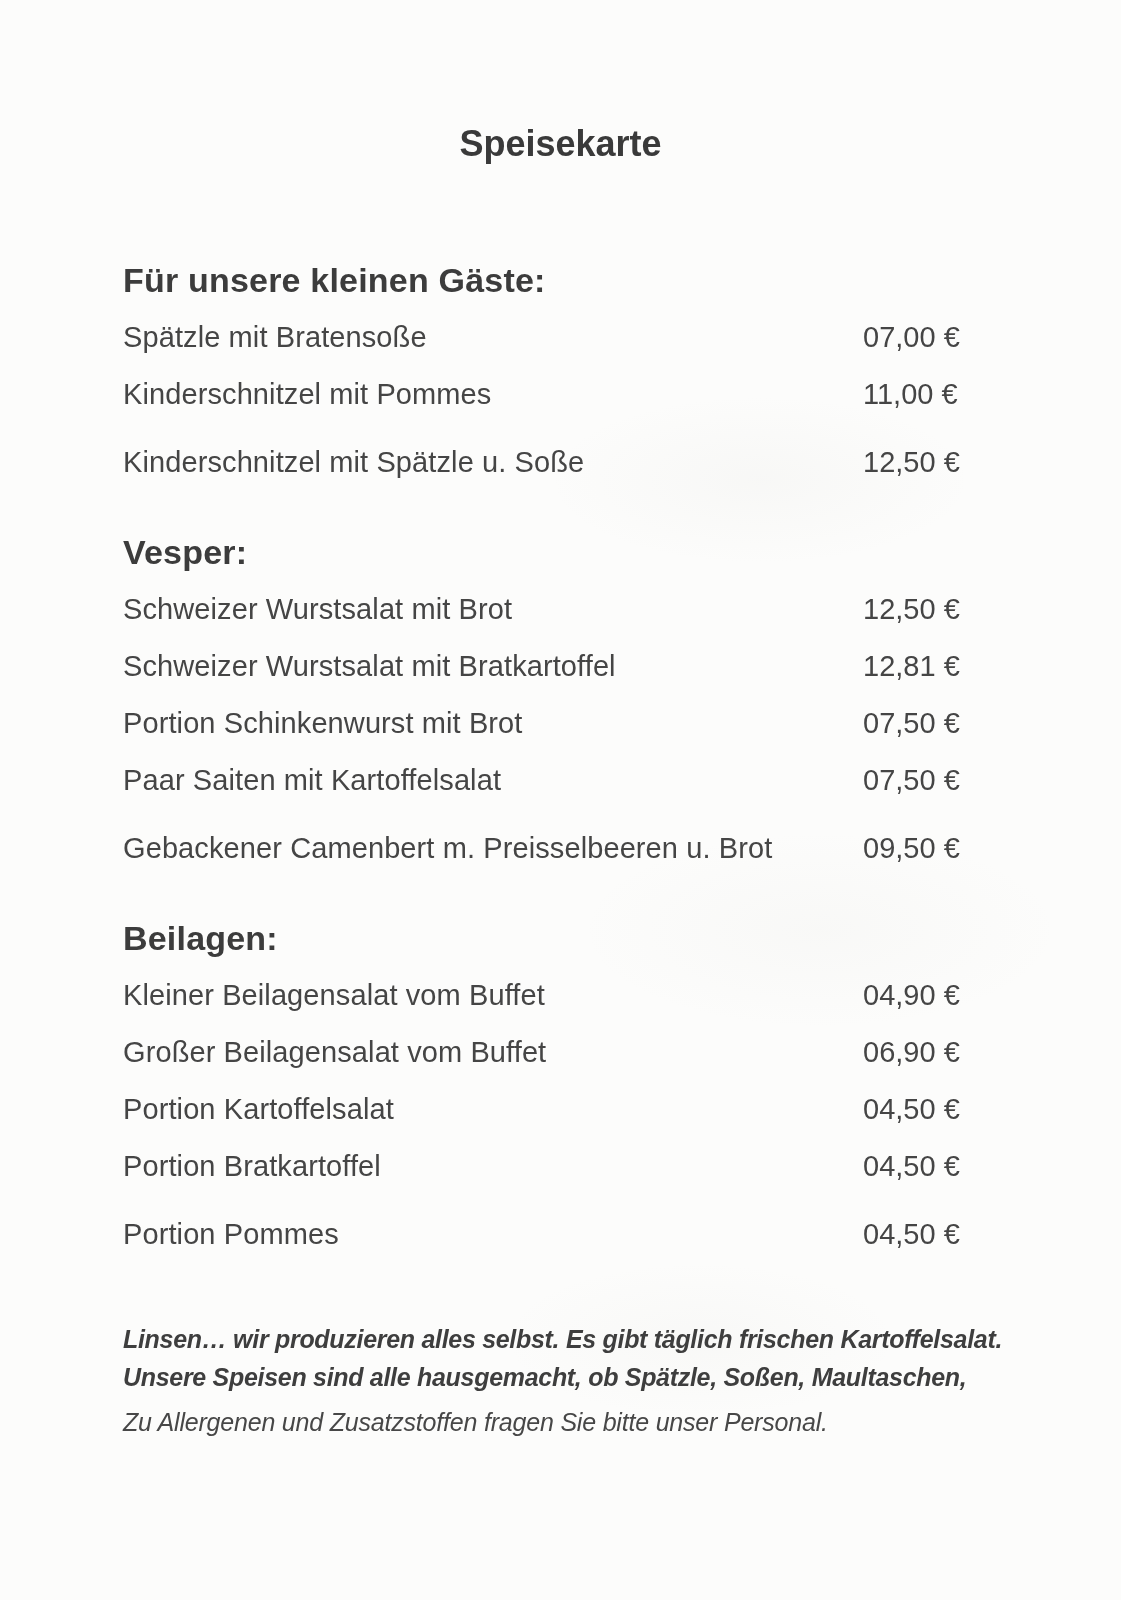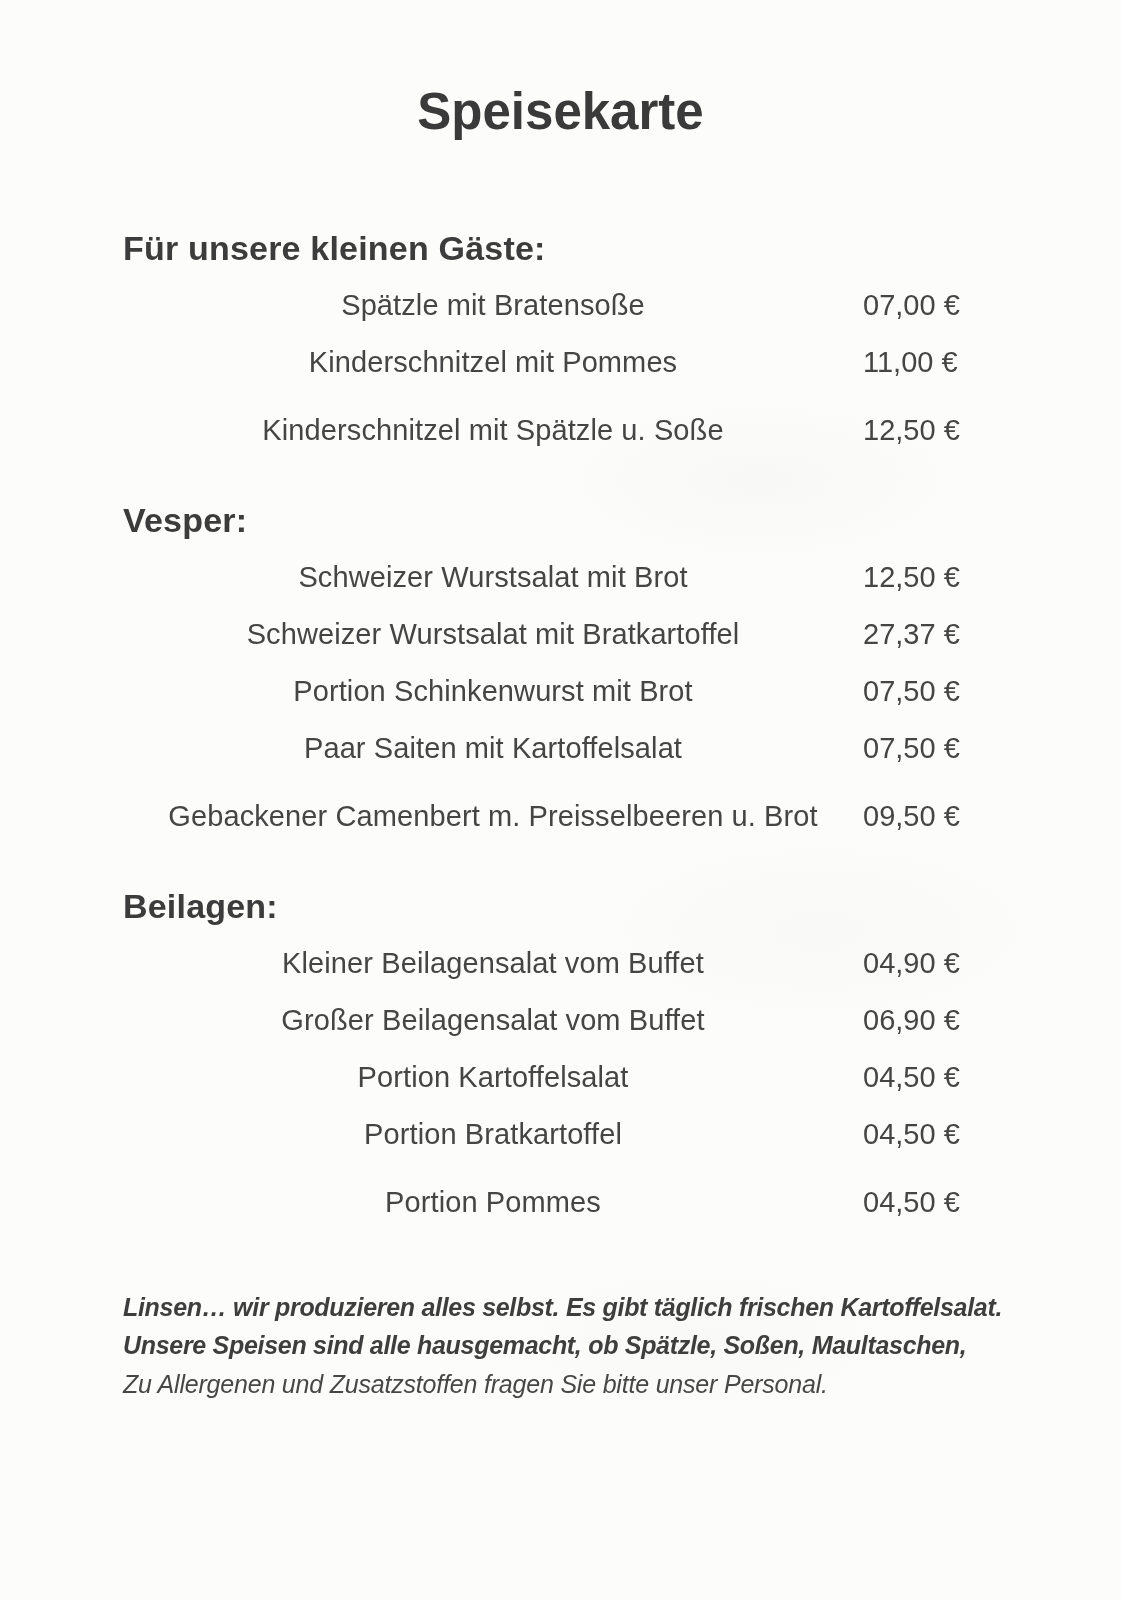--- a/index.html
+++ b/index.html
@@ -19,23 +19,23 @@
     overflow: hidden;
     background:
       radial-gradient(ellipse 300px 120px at 760px 480px, rgba(190,190,182,0.07), rgba(0,0,0,0) 70%),
       radial-gradient(ellipse 340px 140px at 820px 930px, rgba(190,190,182,0.06), rgba(0,0,0,0) 70%),
       radial-gradient(ellipse 280px 110px at 700px 1340px, rgba(190,190,182,0.06), rgba(0,0,0,0) 70%),
       #fcfcfb;
     color: #424242;
   }
   .title {
     margin: 0;
-    padding-top: 84px;
+    padding-top: 116px;
     text-align: center;
-    font-size: 51px;
+    font-size: 36px;
     line-height: 56px;
     font-weight: 700;
     color: #3a3a3a;
   }
   .menu {
     margin: 92px 140px 0 123px; 
   }
   .section { margin-top: 58px; }
   .section:first-child { margin-top: 0; }
   .section-heading {
@@ -52,21 +52,20 @@
     margin-bottom: 25px;
     font-size: 29px;
     line-height: 32px;
   }
   .row:last-child { margin-bottom: 0; margin-top: 36px; }
   .iname {
     flex: 1 1 auto;
     color: #454545;
     letter-spacing: 0.1px;
     white-space: nowrap;
-    text-align: center;
   }
   .iprice {
     flex: 0 0 118px;
     width: 118px;
     text-align: left;
     color: #454545;
     white-space: nowrap;
   }
   .footer {
     margin: 70px 100px 0 123px;
@@ -75,21 +74,21 @@
     margin: 0;
     font-size: 25px;
     line-height: 38px;
     font-weight: 700;
     font-style: italic;
     color: #3e3e3e;
     letter-spacing: -0.3px;
     white-space: nowrap;
   }
   .allergens {
-    margin: 2px 0 0 0;
+    margin: 8px 0 0 0;
     font-size: 25px;
     line-height: 36px;
     font-weight: 400;
     font-style: italic;
     color: #474747;
     letter-spacing: -0.2px;
     white-space: nowrap;
   }
 </style>
 </head>
@@ -118,21 +117,21 @@
     </div>
 
     <div class="section">
       <h2 class="section-heading">Vesper:</h2>
       <div class="row">
         <span class="iname">Schweizer Wurstsalat mit Brot</span>
         <span class="iprice">12,50 €</span>
       </div>
       <div class="row">
         <span class="iname">Schweizer Wurstsalat mit Bratkartoffel</span>
-        <span class="iprice">27,37 €</span>
+        <span class="iprice">12,81 €</span>
       </div>
       <div class="row">
         <span class="iname">Portion Schinkenwurst mit Brot</span>
         <span class="iprice">07,50 €</span>
       </div>
       <div class="row">
         <span class="iname">Paar Saiten mit Kartoffelsalat</span>
         <span class="iprice">07,50 €</span>
       </div>
       <div class="row">

